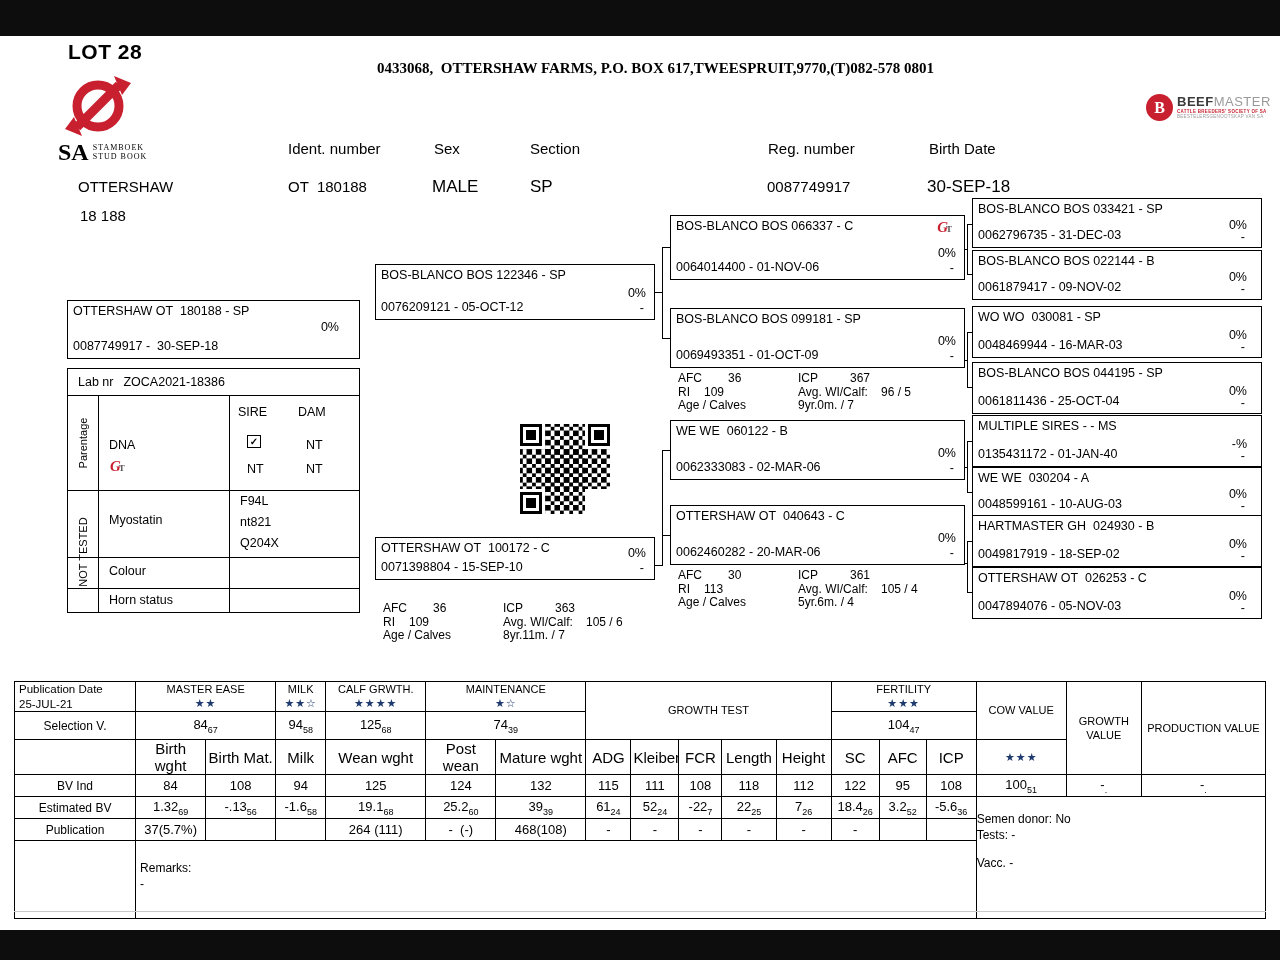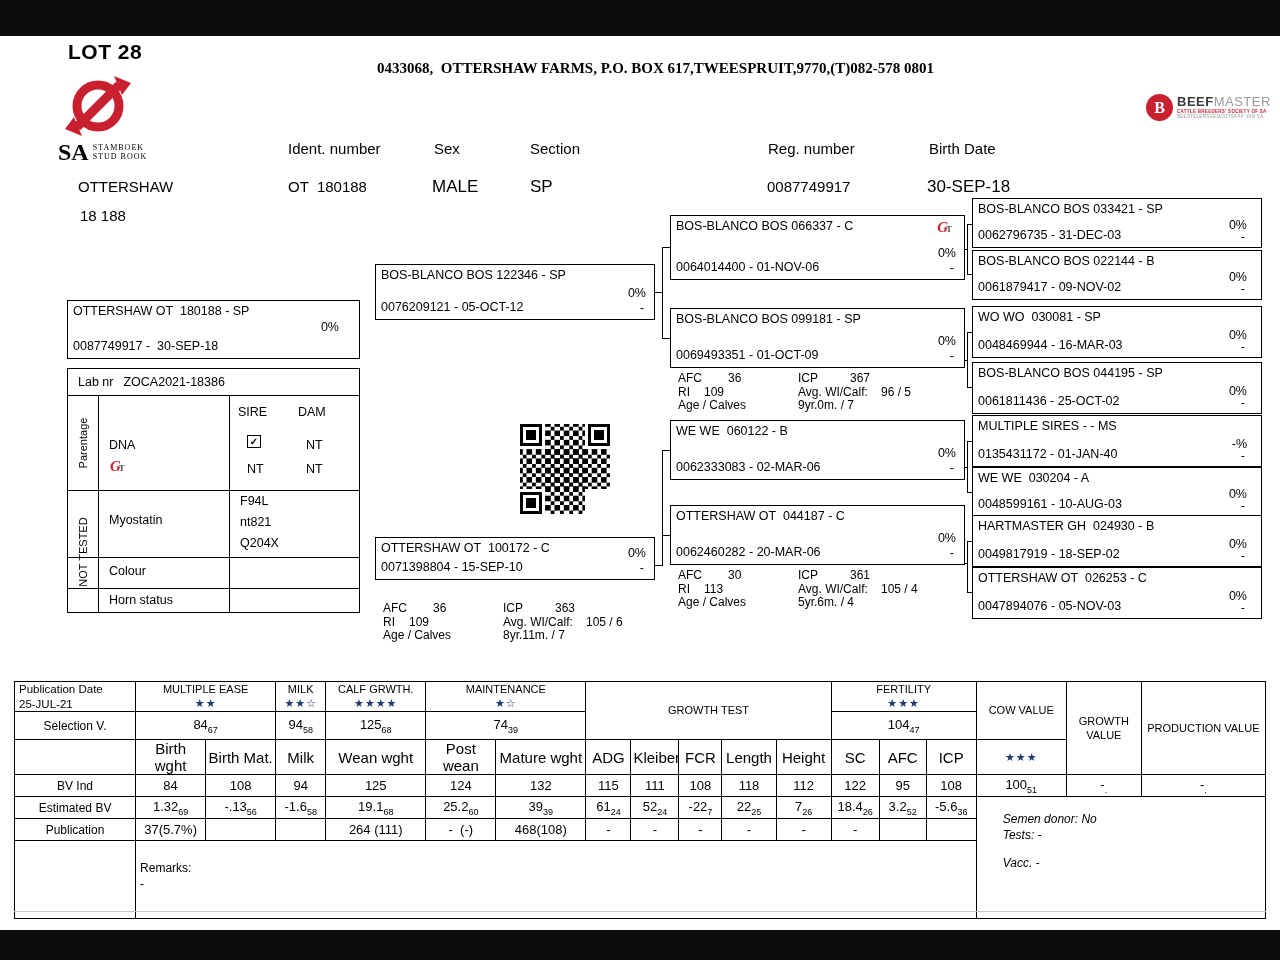--- a/index.html
+++ b/index.html
@@ -69,21 +69,21 @@
   .btab tr.r3 td { height:22px; } .btab tr.r4 td, .btab tr.r5 td, .btab tr.r6 td { height:22px; }
   .btab tr.r7 td { height:78px; }
   .btab .grp { font-size:11px; line-height:1.25; }
   .btab .stars { color:#1e3a6e; font-size:11px; letter-spacing:1px; }
   .btab sub { font-size:9px; }
   .btab .val { font-size:13px; white-space:pre; }
   .btab .sub-h { font-size:15px; }
   .btab .lbl { font-size:12px; }
   .btab .pub { text-align:left; padding-left:4px; font-size:11.5px; line-height:1.25; }
   .btab .vc { font-size:11px; line-height:1.3; }
-  .btab .info-cell { text-align:left; vertical-align:top; padding:14px 6px 0 26px; font-size:12px; line-height:1.35;font-style:italic; }
+  .btab .info-cell { text-align:left; vertical-align:top; padding:14px 6px 0 0; font-size:12px; line-height:1.35; }
   .btab .info-cell .vacc { margin-top:12px; }
   .btab .remarks-cell { text-align:left; vertical-align:top; padding:20px 4px 0 4px; font-size:12px; line-height:1.3; }
   .grayrule { position:absolute; left:14px; top:911px; width:1252px; height:1px; background:#c9c9c9; }
 </style>
 </head>
 <body>
 
 <div>
   <div class="bar top"></div>
   <div class="bar bottom"></div>
@@ -255,21 +255,21 @@
         <span class="st2">9yr.0m. / 7</span>
     </div>
   </div>
   <div class="pbox" style="left:670px;top:420px;width:295px;height:60px">
     <div class="nm">WE WE  060122 - B</div>
     <div class="pc">0%</div>
     <div class="dh">-</div>
     <div class="rg">0062333083 - 02-MAR-06</div>
   </div>
   <div class="pbox" style="left:670px;top:505px;width:295px;height:60px">
-    <div class="nm">OTTERSHAW OT  044187 - C</div>
+    <div class="nm">OTTERSHAW OT  040643 - C</div>
     <div class="pc">0%</div>
     <div class="dh">-</div>
     <div class="rg">0062460282 - 20-MAR-06</div>
   </div>
   <div class="stats" style="left:678px;top:568px">
     <div class="srow">
       <span class="st0">AFC</span>
         <span class="st1">30</span>
       <span class="st2">ICP</span>
         <span class="st3">361</span>
@@ -301,21 +301,21 @@
   <div class="pbox g4" style="left:972px;top:306px;width:290px;height:52px">
     <div class="nm">WO WO  030081 - SP</div>
       <div class="pc">0%</div>
       <div class="dh">-</div>
       <div class="rg">0048469944 - 16-MAR-03</div>
   </div>
   <div class="pbox g4" style="left:972px;top:362px;width:290px;height:52px">
     <div class="nm">BOS-BLANCO BOS 044195 - SP</div>
       <div class="pc">0%</div>
       <div class="dh">-</div>
-      <div class="rg">0061811436 - 25-OCT-02</div>
+      <div class="rg">0061811436 - 25-OCT-04</div>
   </div>
   <div class="pbox g4" style="left:972px;top:415px;width:290px;height:52px">
     <div class="nm">MULTIPLE SIRES - - MS</div>
       <div class="pc">-%</div>
       <div class="dh">-</div>
       <div class="rg">0135431172 - 01-JAN-40</div>
   </div>
   <div class="pbox g4" style="left:972px;top:467px;width:290px;height:50px">
     <div class="nm">WE WE  030204 - A</div>
       <div class="pc">0%</div>
@@ -381,21 +381,21 @@
       <col style="width:75px">
         <col style="width:124px">
     </colgroup>
     <tbody>
         <tr class="r1">
       <td class="pub">
         <div>Publication Date</div>
         <div>25-JUL-21</div>
       </td>
       <td colspan="2" class="grp">
-            <div>MULTIPLE EASE</div>
+            <div>MASTER EASE</div>
             <div class="stars">★★</div>
           </td>
       <td class="grp">
             <div>MILK</div>
             <div class="stars">★★☆</div>
           </td>
       <td class="grp">
             <div>CALF GRWTH.</div>
             <div class="stars">★★★★</div>
           </td>

